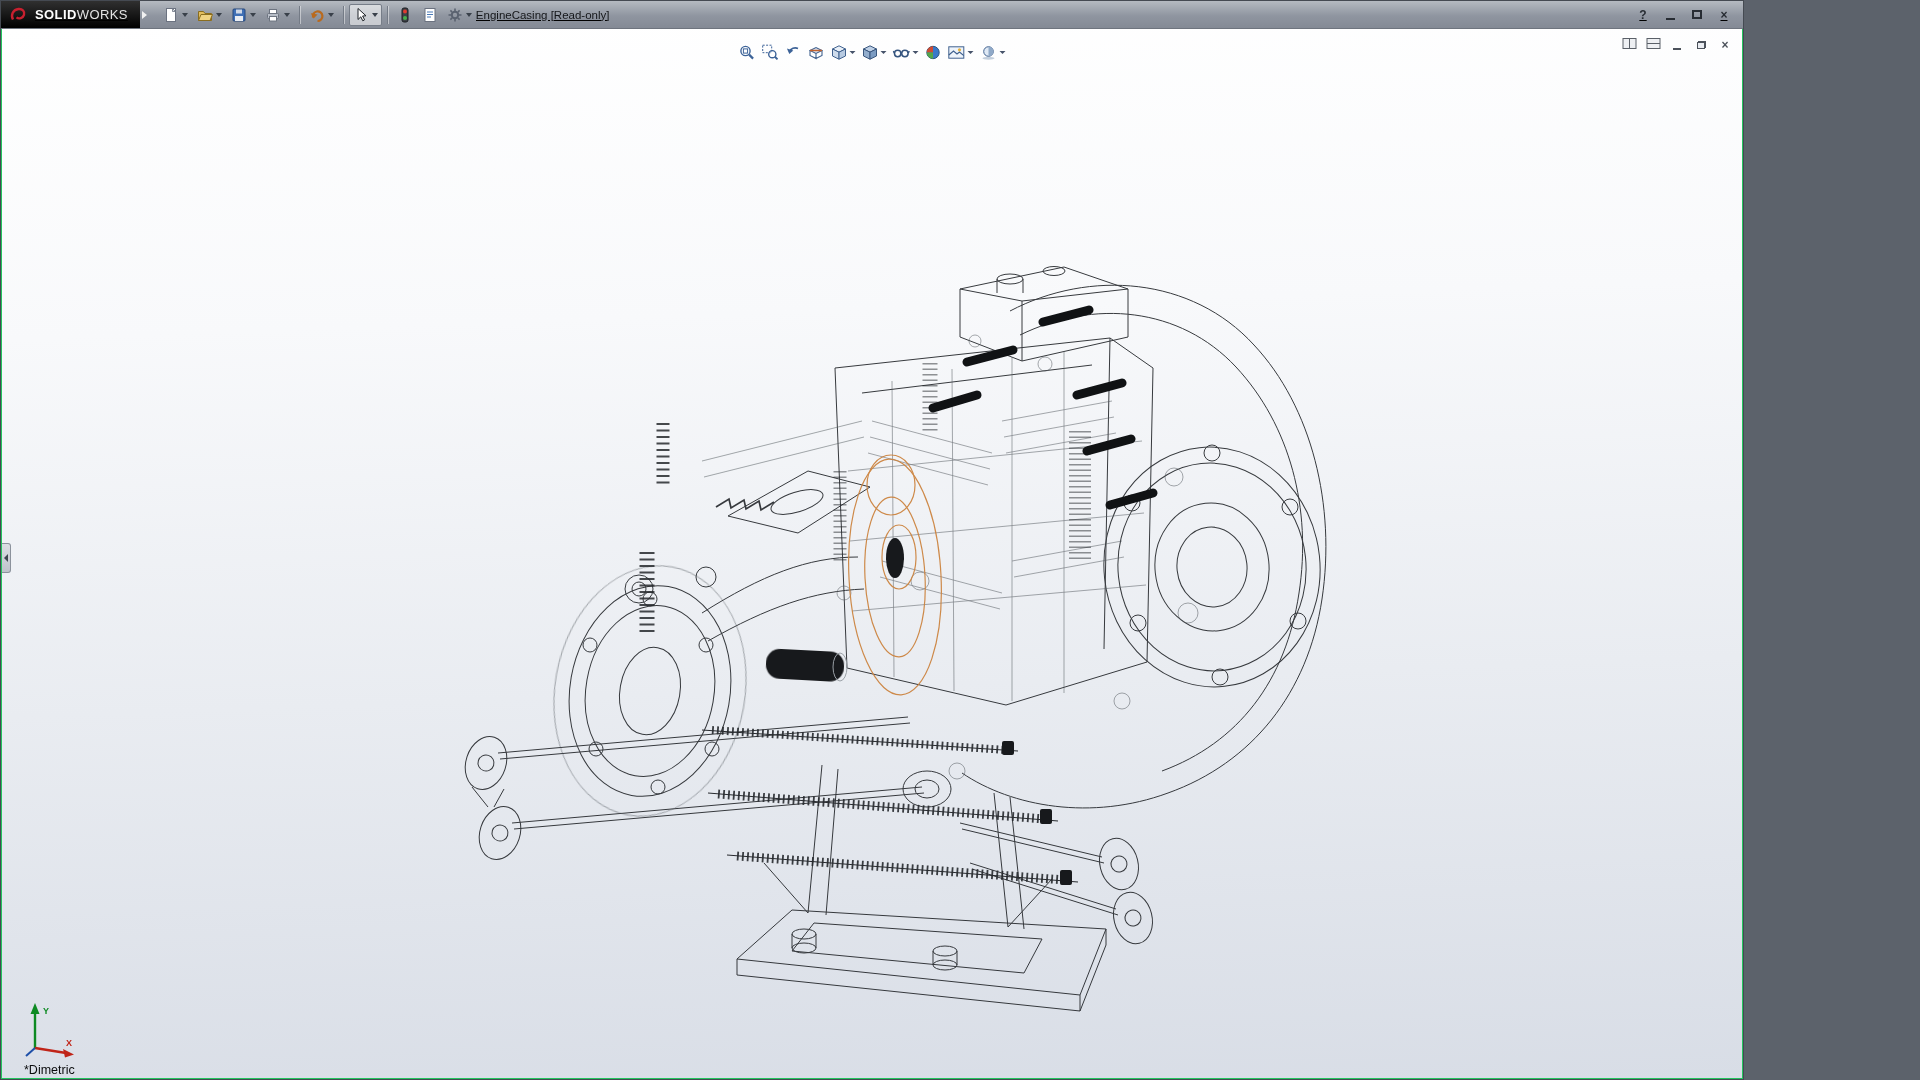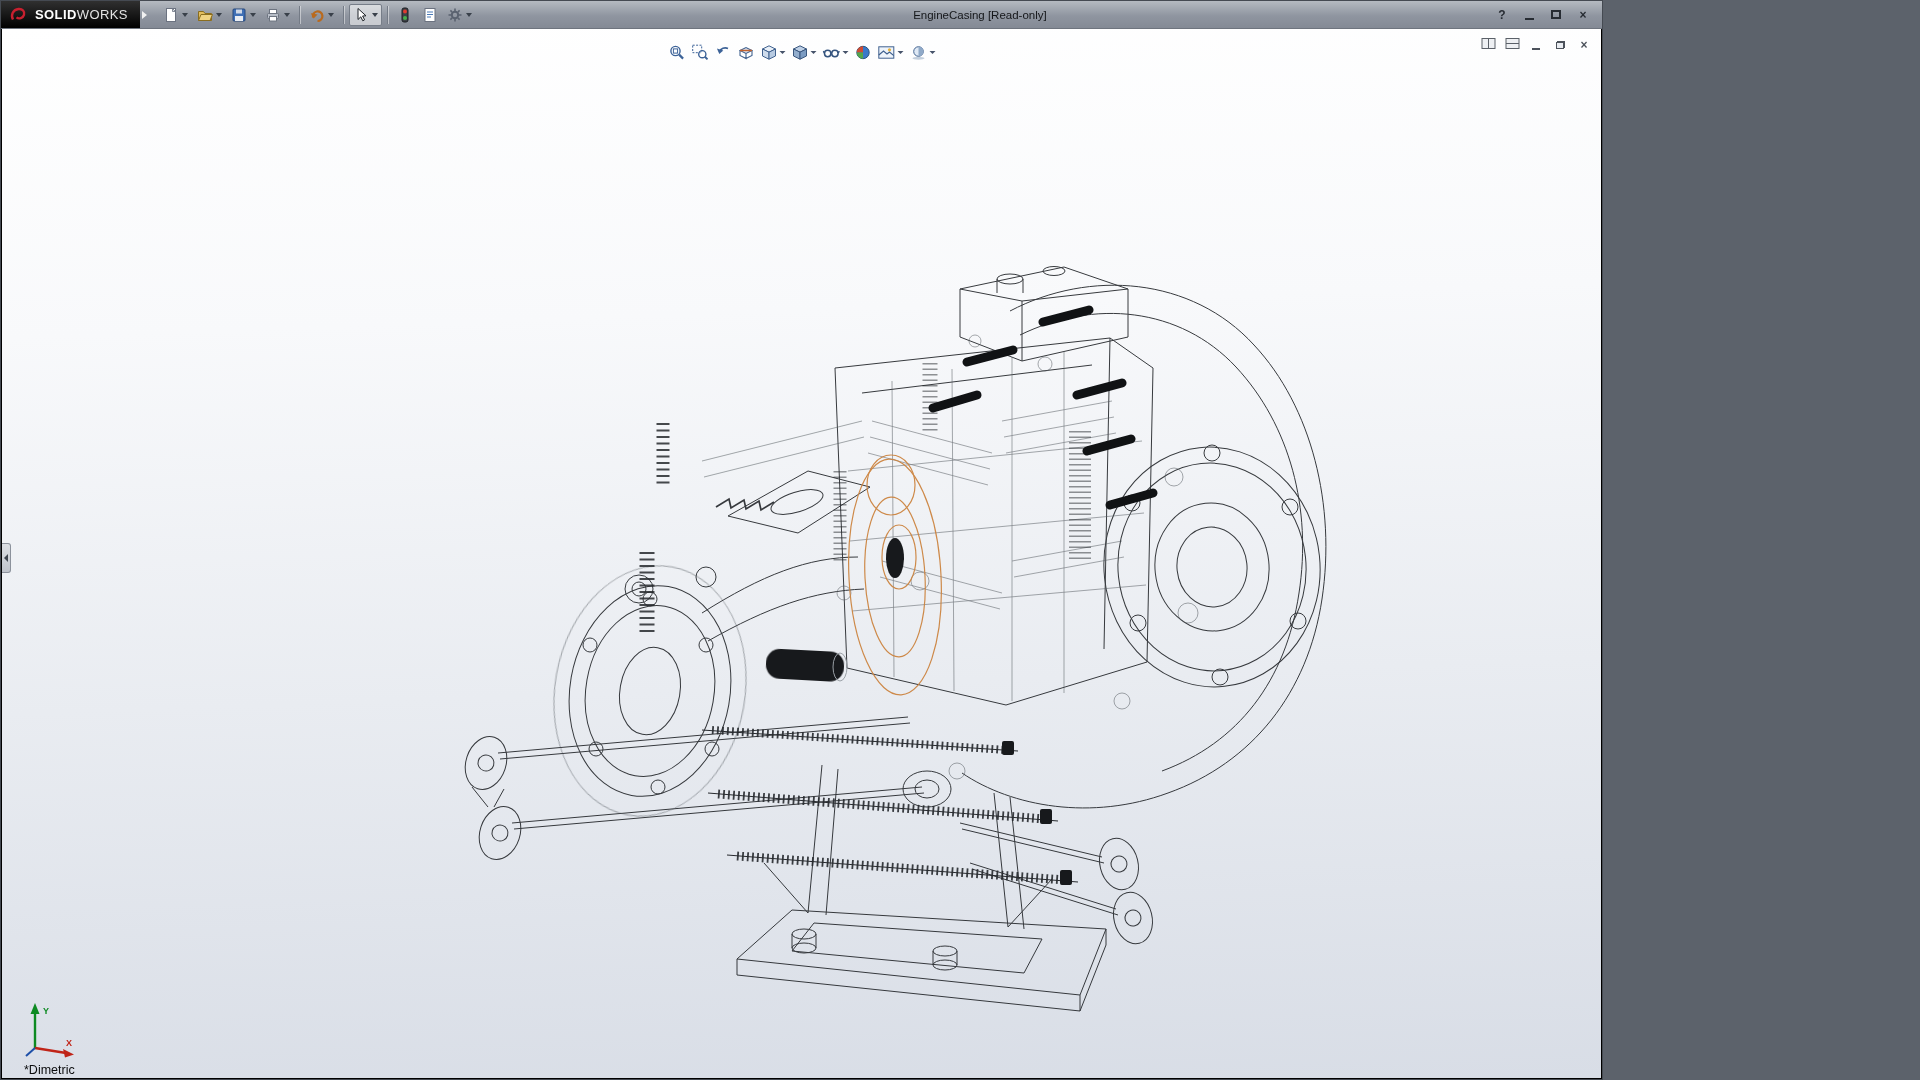--- a/index.html
+++ b/index.html
@@ -1,40 +1,40 @@
 <!DOCTYPE html>
 <html><head>
 <meta charset="utf-8">
 <title>SOLIDWORKS</title>
 <style>
   * { margin:0; padding:0; box-sizing:border-box; }
   html,body { width:1920px; height:1080px; overflow:hidden; background:#5c626b;
               font-family:"Liberation Sans", sans-serif; }
-  .app { position:relative; width:1603px; height:1080px; border:1px solid #454a52;
-         background:#000000; overflow:hidden; }
+  .app { position:relative; width:1744px; height:1080px; border:1px solid #454a52;
+         background:#22c55e; overflow:hidden;text-decoration:underline; }
 
   
   .titlebar { height:28px; display:flex; align-items:center; position:relative;
               background:linear-gradient(#b5bac1, #8f95a0 55%, #848a95);
               border-bottom:1px solid #6e747e; }
   .brand { height:100%; background:linear-gradient(#303030, #000); color:#fff;
            display:flex; align-items:center; padding:0 12px 0 8px; gap:7px; flex:0 0 auto; }
   .brand-text { font-size:13px; letter-spacing:.4px; white-space:nowrap; }
   .brand-solid { font-weight:bold; }
   .brand-works { font-weight:normal; color:#e3e3e3; }
   .menu-arrow { width:0; height:0; border-top:4px solid transparent; border-bottom:4px solid transparent;
                 border-left:5px solid #f2f2f2; margin-left:2px; }
   .tb-tools { display:flex; align-items:center; margin-left:12px; gap:1px; flex:0 0 auto; }
   .tbtn { display:flex; align-items:center; height:22px; padding:0 3px; border:1px solid transparent; border-radius:2px; }
   .tbtn.active { background:rgba(255,255,255,.55); border-color:#767d88; }
   .tbtn svg { display:block; }
   .chev { width:0; height:0; border-left:3.5px solid transparent; border-right:3.5px solid transparent;
           border-top:4px solid #39404a; margin-left:3px; }
   .tb-sep { width:1px; height:18px; background:#747b86; box-shadow:1px 0 0 rgba(255,255,255,.45); margin:0 4px; }
-  .tb-title { flex:1 1 auto; text-align:center; font-size:11.5px; color:#15171a; white-space:nowrap; overflow:hidden; }
+  .tb-title { flex:1 1 auto; text-align:left; font-size:11.5px; color:#15171a; white-space:nowrap; overflow:hidden; }
   .win-controls { display:flex; align-items:center; gap:7px; padding:0 9px 0 8px; flex:0 0 auto; }
   .wbtn { width:20px; height:18px; display:flex; align-items:center; justify-content:center;
           font-size:12px; font-weight:bold; color:#272c33; }
   .glyph-min { width:9px; height:2px; background:#272c33; align-self:flex-end; margin-bottom:4px; }
   .glyph-max { width:10px; height:9px; border:2px solid #272c33; }
 
   
   .viewport { position:absolute; top:28px; left:1px; right:1px; bottom:1px; overflow:hidden;
               background:linear-gradient(178deg, #ffffff 0%, #f8f9fb 28%, #e9ecf1 62%, #d8dde6 100%); }
   .model { position:absolute; top:-28px; left:0; width:1920px; height:1080px; pointer-events:none; }

